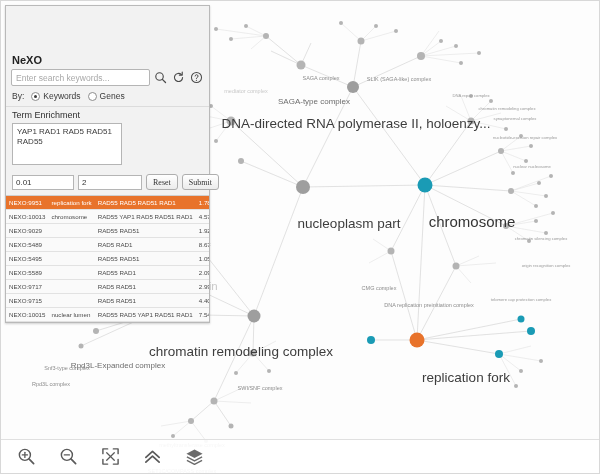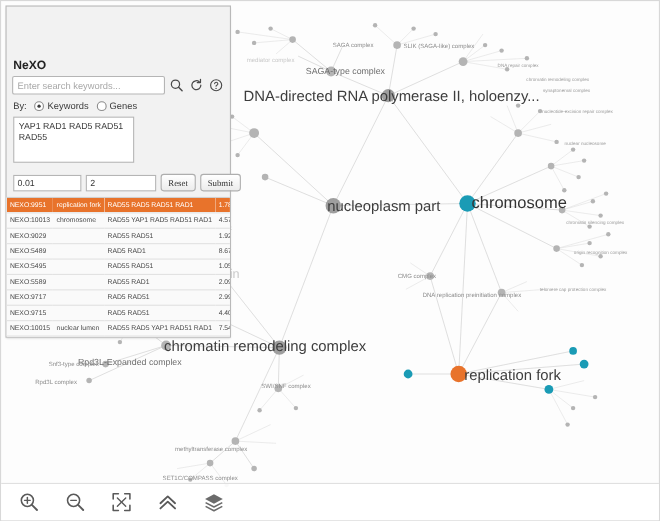--- a/index.html
+++ b/index.html
@@ -27,20 +27,21 @@
     left: 0; top: 0;
     width: 600px;
     height: 474px;
   }
   .net-label {
     position: absolute;
     color: #5f5f5f;
     white-space: nowrap;
     transform: translate(-50%, -50%);
     pointer-events: none;
+    margin-top: 36px;
   }
   .net-label.tiny { font-size: 4.2px; color: #9a9a9a; }
   .net-label.small { font-size: 5.5px; color: #8c8c8c; }
   .net-label.med { font-size: 8px; color: #6d6d6d; }
   .net-label.big { font-size: 11.5px; color: #4a4a4a; }
   .net-label.xbig { font-size: 13.5px; color: #3d3d3d; }
   .net-label.huge { font-size: 15px; color: #333333; }
 
   
   #panel {
@@ -438,20 +439,21 @@
       <span class="radio-wrap">
         <span class="radio on"></span>
         <span>Keywords</span>
       </span>
       <span class="radio-wrap">
         <span class="radio"></span>
         <span>Genes</span>
       </span>
     </div>
 
+    <div class="section-title">Term Enrichment</div>
     <textarea id="term-box" style="">YAP1 RAD1 RAD5 RAD51 RAD55</textarea>
 
     <div class="params-row">
       <input class="param-input" id="pval-input" type="text" value="0.01" style="">
       <input class="param-input" id="count-input" type="text" value="2" style="">
       <button class="btn">Reset</button>
       <button class="btn">Submit</button>
     </div>
 
     <div id="results">

